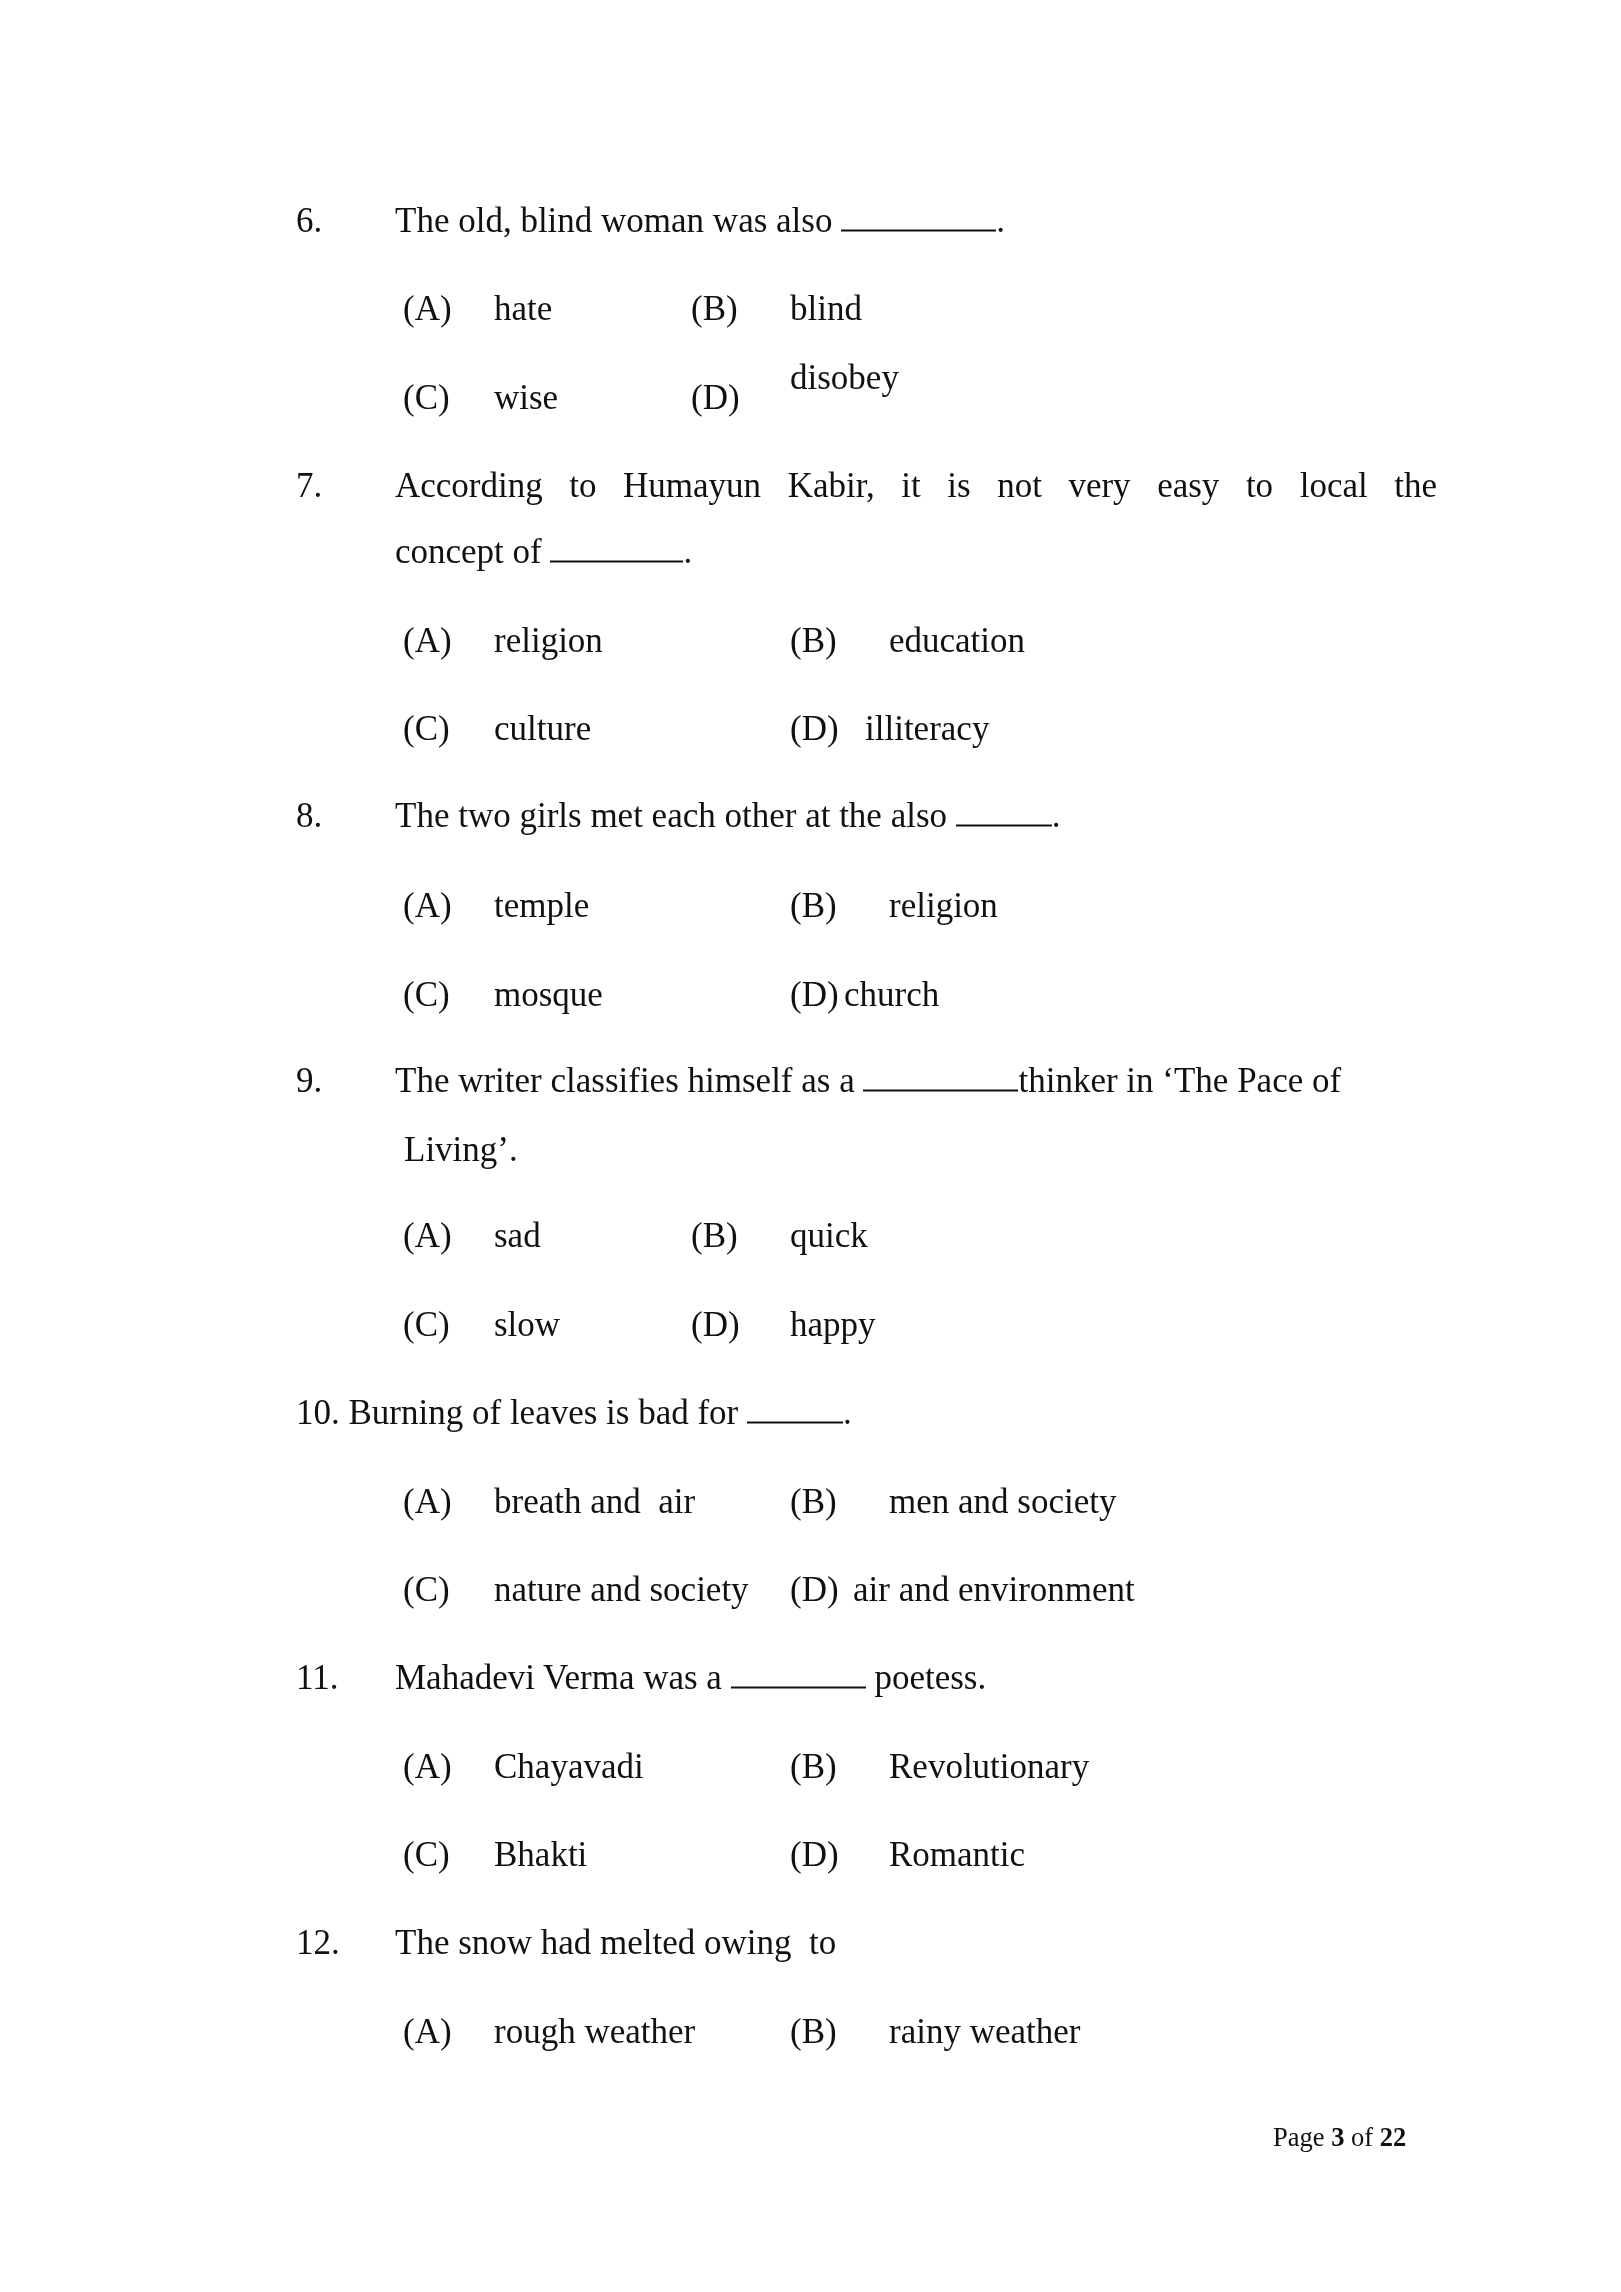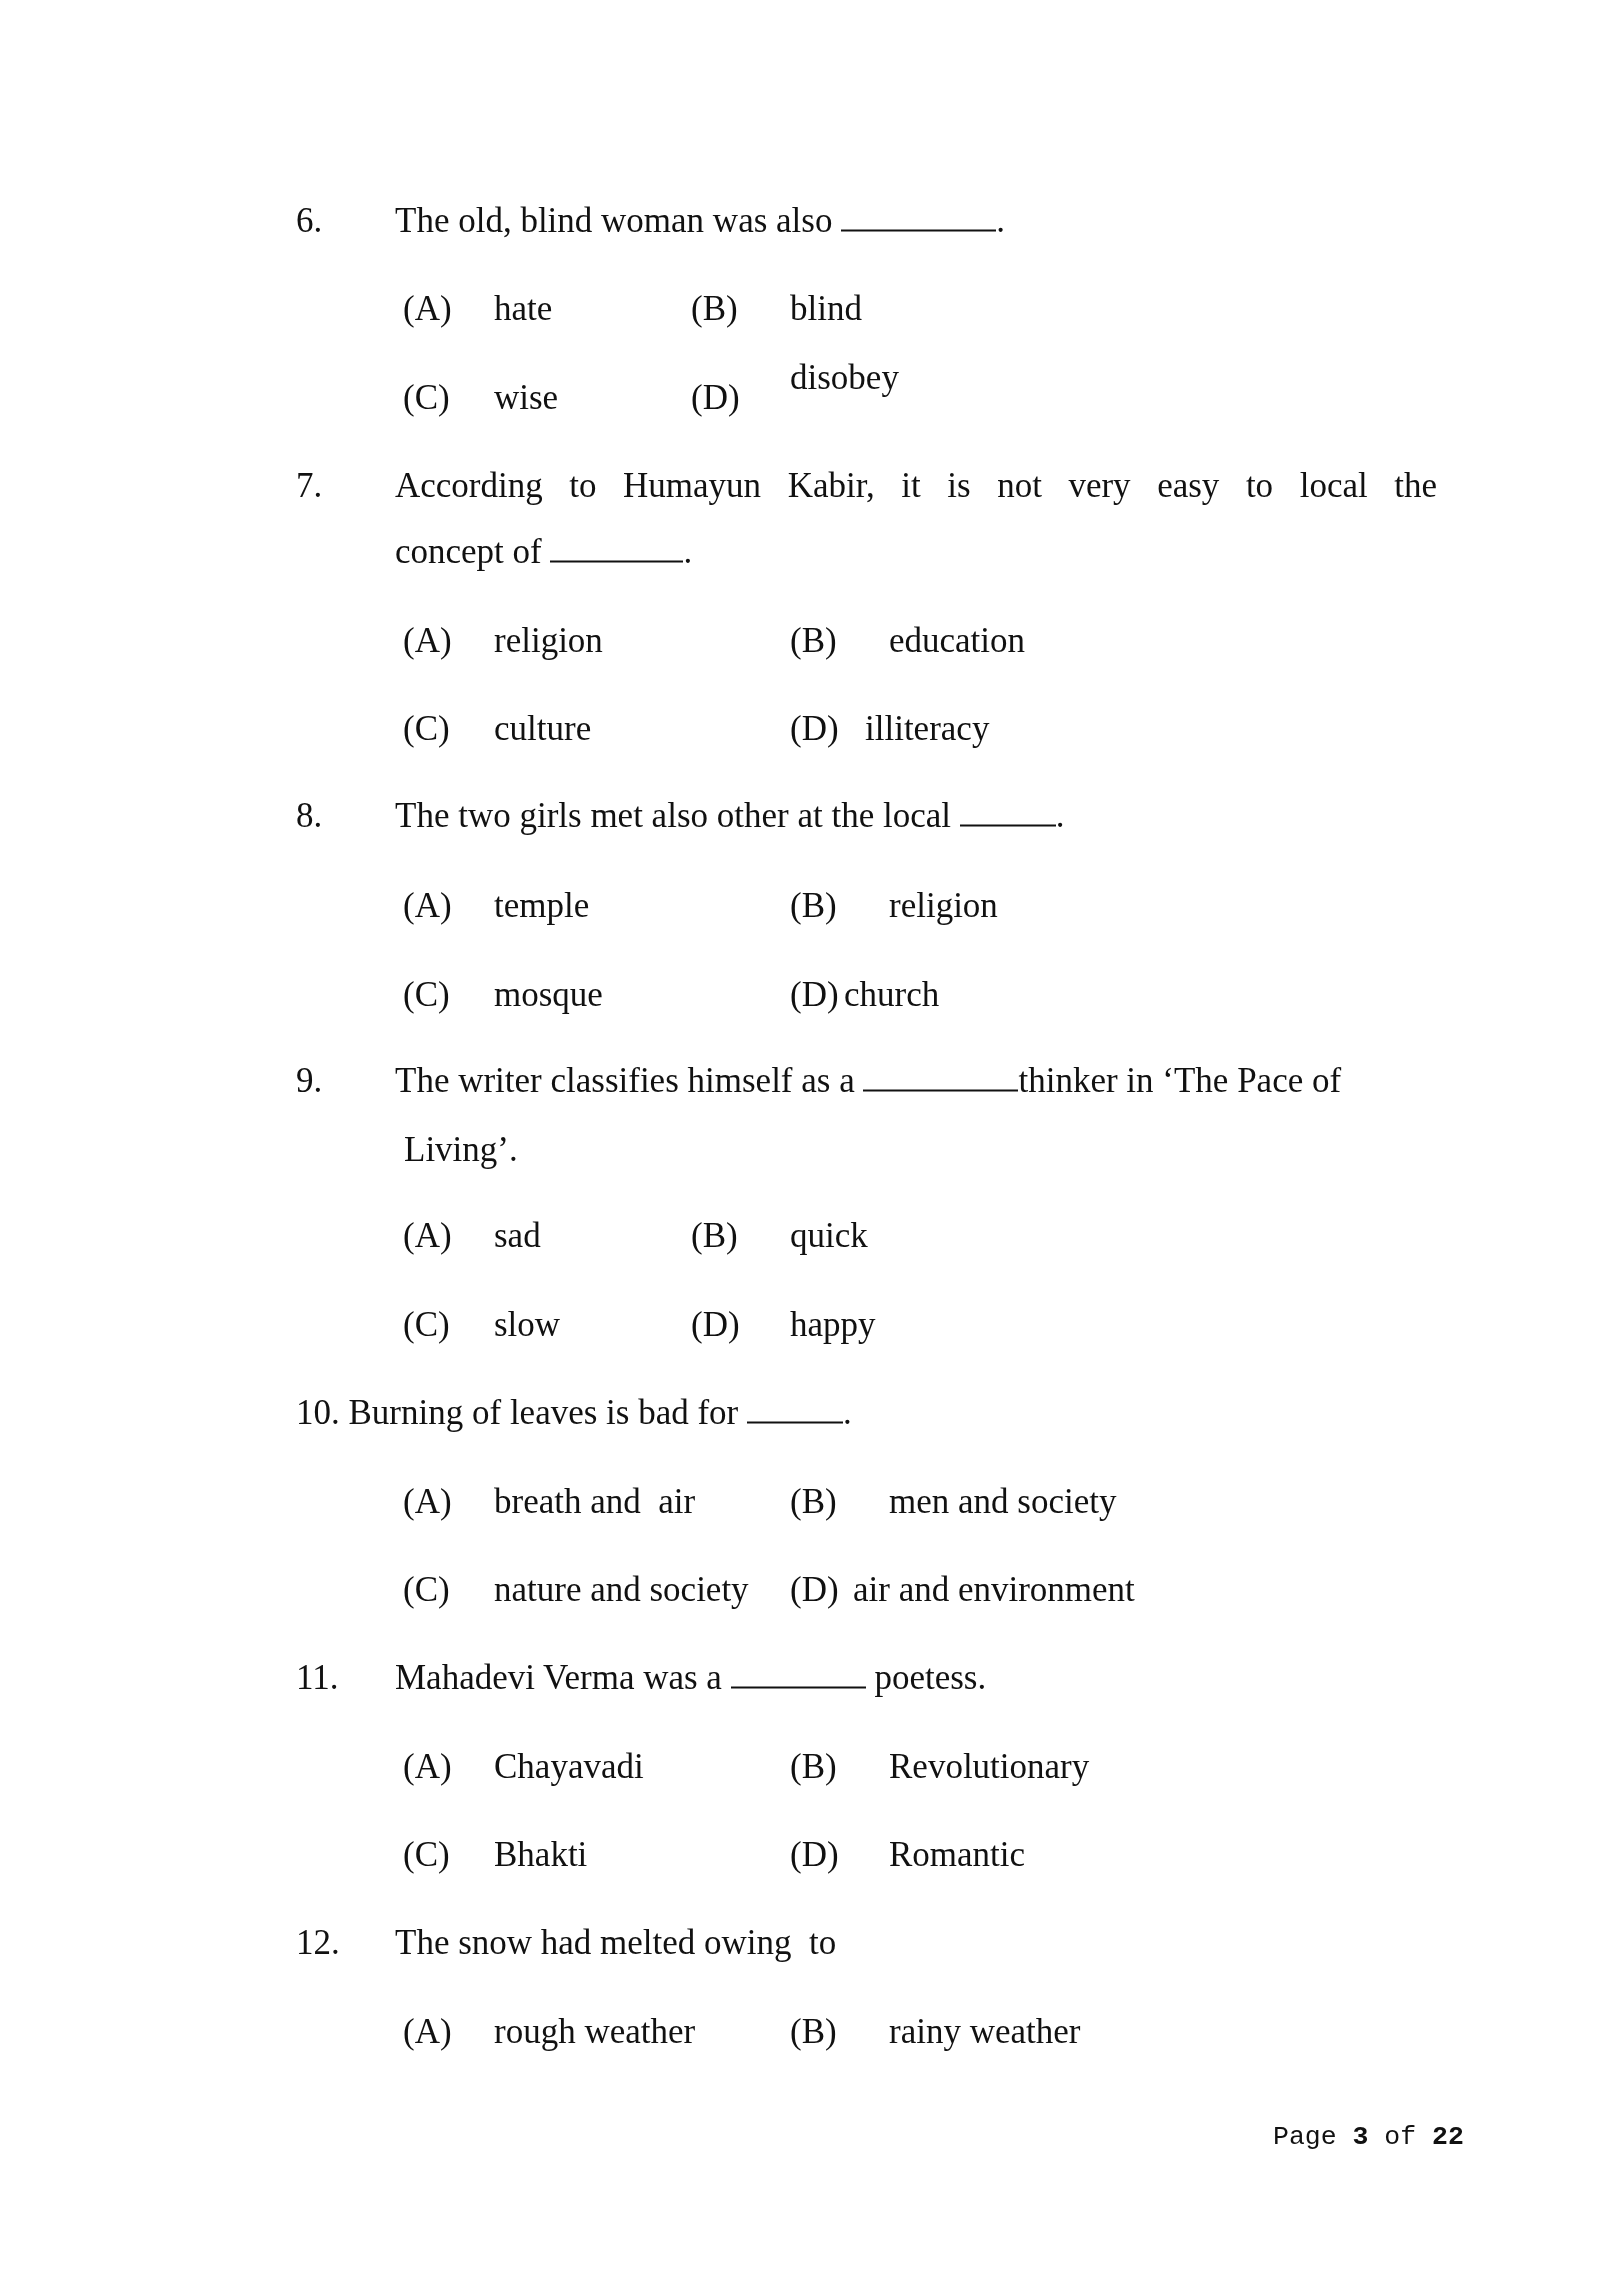--- a/index.html
+++ b/index.html
@@ -1,20 +1,20 @@
 <!DOCTYPE html>
 <html><head>
 <meta charset="utf-8">
 <style>
   html, body { margin:0; padding:0; background:#ffffff; }
   body { width:1621px; height:2293px; position:relative; overflow:hidden;
          font-family:"Liberation Serif","DejaVu Serif",serif; color:#111; }
   .t { position:absolute; font-size:35px; line-height:39px; white-space:pre; transform:translateY(-50%); }
   .footer { position:absolute; left:1273px; top:2137px; transform:translateY(-50%);
-            font-family:Liberation Mono, monospace; font-size:26.5px; white-space:pre; }
+            font-family:Liberation Serif, serif; font-size:26.5px; white-space:pre; }
   .footer b { font-weight:bold; }
   .blank { display:inline-block; border-bottom:2px solid #111; height:29px; vertical-align:baseline; }
   .justify { text-align:justify; text-align-last:justify; width:1042px; white-space:normal; }
 </style>
 </head>
 <body>
 
 <div class="t" style="left:296px;top:220px">6.</div>
 <div class="t" style="left:395px;top:220px"><span>The old, blind woman was also </span><span class="blank" style="width:155px"></span><span>.</span></div>
 <div class="t" style="left:403px;top:308px">(A)</div>
@@ -32,21 +32,21 @@
 <div class="t" style="left:403px;top:640px">(A)</div>
 <div class="t" style="left:494px;top:640px">religion</div>
 <div class="t" style="left:790px;top:640px">(B)</div>
 <div class="t" style="left:889px;top:640px">education</div>
 <div class="t" style="left:403px;top:728px">(C)</div>
 <div class="t" style="left:494px;top:728px">culture</div>
 <div class="t" style="left:790px;top:728px">(D)</div>
 <div class="t" style="left:865px;top:728px">illiteracy</div>
 
 <div class="t" style="left:296px;top:815px">8.</div>
-<div class="t" style="left:395px;top:815px"><span>The two girls met also other at the local </span><span class="blank" style="width:96px"></span><span>.</span></div>
+<div class="t" style="left:395px;top:815px"><span>The two girls met each other at the also </span><span class="blank" style="width:96px"></span><span>.</span></div>
 <div class="t" style="left:403px;top:905px">(A)</div>
 <div class="t" style="left:494px;top:905px">temple</div>
 <div class="t" style="left:790px;top:905px">(B)</div>
 <div class="t" style="left:889px;top:905px">religion</div>
 <div class="t" style="left:403px;top:994px">(C)</div>
 <div class="t" style="left:494px;top:994px">mosque</div>
 <div class="t" style="left:790px;top:994px">(D)</div>
 <div class="t" style="left:844px;top:994px">church</div>
 
 <div class="t" style="left:296px;top:1080px">9.</div>

